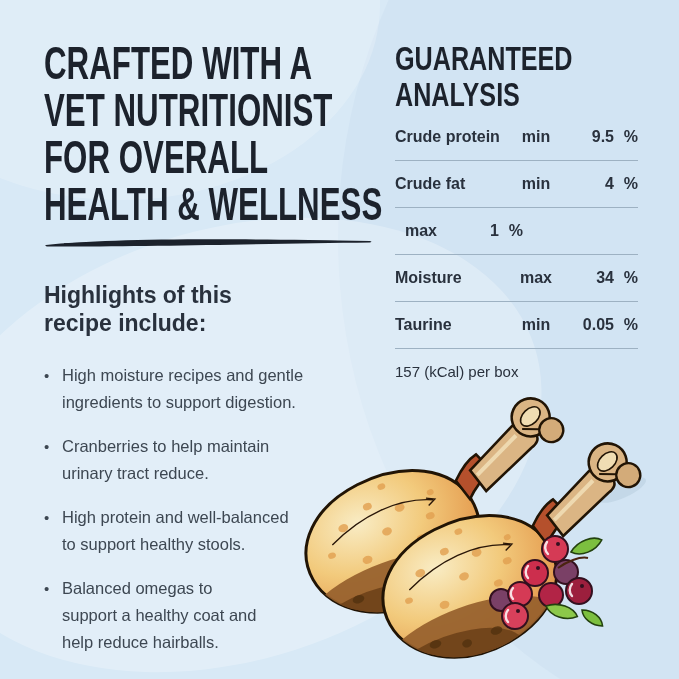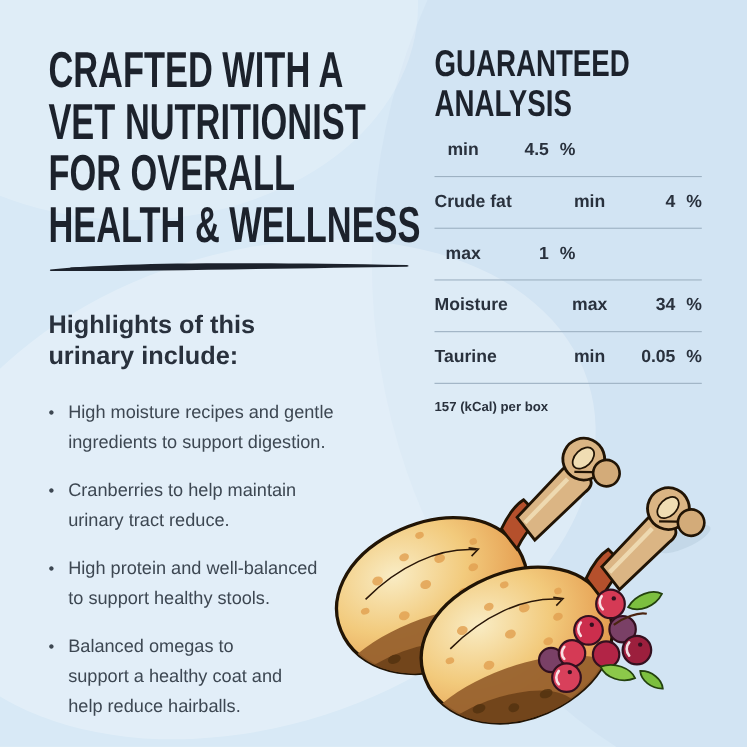--- a/index.html
+++ b/index.html
@@ -27,21 +27,21 @@
 
   .right-col{position:absolute;left:395px;top:40px;width:243px;}
   .ga-line{font-weight:700;font-size:34px;line-height:36px;color:var(--ink);
            white-space:nowrap;transform:scaleX(0.74);transform-origin:0 50%;}
   .ga-table{margin-top:2px;}
   .ga-row{display:flex;align-items:center;height:46px;border-bottom:1px solid var(--divider);}
   .ga-nutrient{flex:1;font-weight:700;font-size:16px;color:var(--text_dark);}
   .ga-qualifier{width:52px;font-weight:700;font-size:16px;color:var(--text_dark);text-align:center;}
   .ga-value{width:52px;font-weight:700;font-size:16px;color:var(--text_dark);text-align:right;}
   .ga-unit{width:24px;font-weight:700;font-size:16px;color:var(--text_dark);text-align:right;}
-  .ga-footnote{margin-top:14px;font-size:12px;color:var(--text_dark);font-weight:bold;}
+  .ga-footnote{margin-top:14px;font-size:15px;color:var(--text_dark);}
 
   .illu{position:absolute;left:288px;top:382px;width:392px;height:297px;}
 </style>
 </head>
 <body>
 
 <div class="canvas">
   <div class="blob blob-a"></div>
   <div class="blob blob-b"></div>
   <div class="blob blob-c"></div>
@@ -52,21 +52,21 @@
       <div class="hl-line">VET NUTRITIONIST</div>
       <div class="hl-line">FOR OVERALL</div>
       <div class="hl-line">HEALTH &amp; WELLNESS</div>
     </div>
     <svg class="underline-svg" width="330" height="14" viewBox="0 0 330 14">
       <path d="M2 10 C 60 4, 160 3, 326 6 C 328 6.6 328 7.2 326 7.4 C 230 8.5, 90 12, 3 11.4 C 1 11.2 1 10.3 2 10 Z" fill="#1c222c"></path>
       <path d="M20 8.2 C 120 5.2, 240 4.8, 318 6.4 L 318 7 C 230 6.8, 110 8.4, 20 9 Z" fill="#1c222c"></path>
     </svg>
 
     <div class="section-title">Highlights of this
-urinary include:</div>
+recipe include:</div>
 
     <div class="bullets">
       <div class="bullet">
         <div class="bullet-dot">•</div>
         <div class="bullet-text">High moisture recipes and gentle
 ingredients to support digestion.</div>
       </div>
       <div class="bullet">
         <div class="bullet-dot">•</div>
         <div class="bullet-text">Cranberries to help maintain
@@ -86,22 +86,23 @@
     </div>
   </div>
 
   <div class="right-col">
     <div>
       <div class="ga-line">GUARANTEED</div>
       <div class="ga-line">ANALYSIS</div>
     </div>
     <div class="ga-table">
       <div class="ga-row">
+        <div class="ga-nutrient">Crude protein</div>
         <div class="ga-qualifier">min</div>
-        <div class="ga-value">4.5</div>
+        <div class="ga-value">9.5</div>
         <div class="ga-unit">%</div>
       </div>
       <div class="ga-row">
         <div class="ga-nutrient">Crude fat</div>
         <div class="ga-qualifier">min</div>
         <div class="ga-value">4</div>
         <div class="ga-unit">%</div>
       </div>
       <div class="ga-row">
         <div class="ga-qualifier">max</div>

